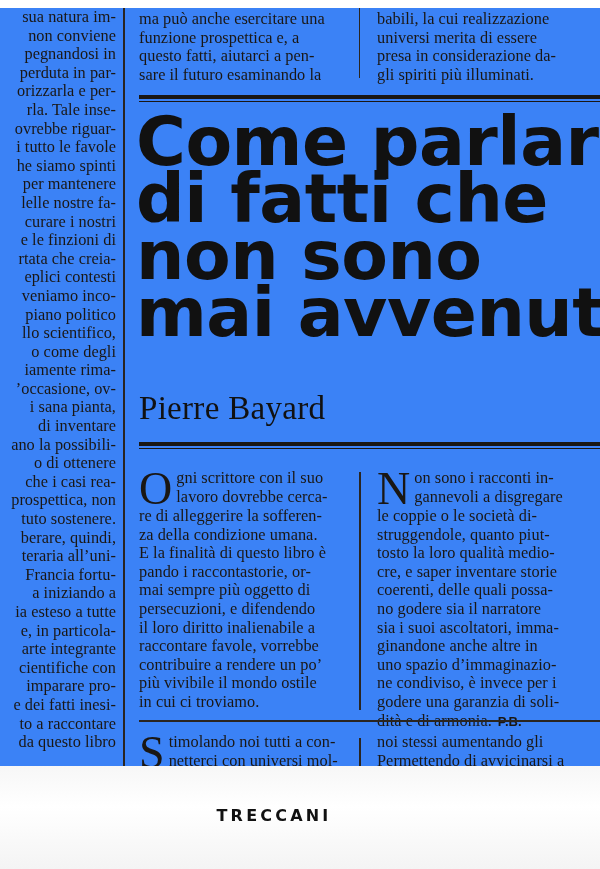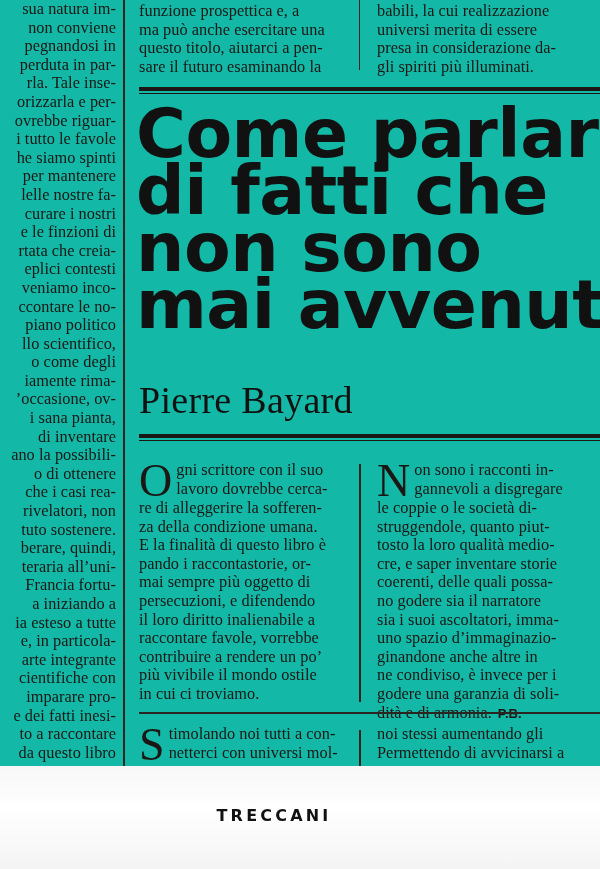--- a/index.html
+++ b/index.html
@@ -3,22 +3,22 @@
   <meta charset="utf-8">
   <style>
     html, body { margin: 0; padding: 0; }
     body {
       width: 600px; height: 869px; position: relative; overflow: hidden;
       background: #ffffff;
       font-family: "Liberation Serif", "DejaVu Serif", serif;
       color: #1a1714;
     }
     .cover {
-      position: absolute; left: 0; top: 0; width: 600px; height: 766px;
-      background: #14b8a6; overflow: hidden;
+      position: absolute; left: 0; top: 8px; width: 600px; height: 766px;
+      background: #3b82f6; overflow: hidden;
     }
     .vrule { position: absolute; width: 2px; background: #2a2520; }
     .col-text {
       position: absolute; font-size: 16.3px; line-height: 18.6px;
       text-align: justify; letter-spacing: 0.05px;
     }
     .col-text .ln { display: block; white-space: nowrap; overflow: hidden; }
     .left-col { left: 0; top: 0; width: 116px; text-align: right; }
     .left-col .ln { text-align: right; }
     .top-mid { left: 139px; top: 2px; width: 211px; }
@@ -31,21 +31,21 @@
     .title {
       position: absolute; left: 136px; top: 105px; width: 460px;
       font-family: "DejaVu Sans", "Liberation Sans", sans-serif;
       font-weight: 700; font-size: 68px; line-height: 57px; color: #111;
       letter-spacing: -0.5px;
     }
     .title .ln { display: block; white-space: nowrap; }
     .author {
       position: absolute; left: 139px; top: 381px;
       font-family: "Liberation Serif", "DejaVu Serif", serif;
-      font-size: 38px; line-height: 38px; color: #111; letter-spacing: 0.3px;
+      font-size: 33px; line-height: 38px; color: #111; letter-spacing: 0.3px;
     }
     .dropcap-wrap .dc {
       float: left; font-size: 46px; line-height: 36px; margin: 2px 4px 0 0;
       font-family: "Liberation Serif", "DejaVu Serif", serif;
     }
     .sig { font-family: "Liberation Sans", "DejaVu Sans", sans-serif; font-weight: bold; font-size: 13px; margin-left: 6px; }
     .hrule { position: absolute; left: 139px; right: 0; height: 2px; background: #2a2520; }
 
     .bottom-strip {
       position: absolute; left: 0; top: 766px; width: 600px; height: 103px;
@@ -60,64 +60,63 @@
 </head>
 <body>
 
 <div class="cover">
 
   <div class="col-text left-col" id="left-col">
       <span class="ln ">sua natura im-</span>
       <span class="ln ">non conviene</span>
       <span class="ln ">pegnandosi in</span>
       <span class="ln ">perduta in par-</span>
+      <span class="ln ">orizzarla e per-</span>
       <span class="ln ">rla. Tale inse-</span>
-      <span class="ln ">orizzarla e per-</span>
       <span class="ln ">ovrebbe riguar-</span>
       <span class="ln ">i tutto le favole</span>
       <span class="ln ">he siamo spinti</span>
       <span class="ln ">per mantenere</span>
       <span class="ln ">lelle nostre fa-</span>
       <span class="ln ">curare i nostri</span>
       <span class="ln ">e le finzioni di</span>
       <span class="ln ">rtata che creia-</span>
       <span class="ln ">eplici contesti</span>
       <span class="ln ">veniamo inco-</span>
-      <span class="ln ">ccontare le no-</span>
       <span class="ln ">piano politico</span>
       <span class="ln ">llo scientifico,</span>
       <span class="ln ">o come degli</span>
       <span class="ln ">iamente rima-</span>
       <span class="ln ">’occasione, ov-</span>
       <span class="ln ">i sana pianta,</span>
       <span class="ln ">di inventare</span>
       <span class="ln ">ano la possibili-</span>
       <span class="ln ">o di ottenere</span>
       <span class="ln ">che i casi rea-</span>
-      <span class="ln ">rivelatori, non</span>
+      <span class="ln ">prospettica, non</span>
       <span class="ln ">tuto sostenere.</span>
       <span class="ln ">berare, quindi,</span>
       <span class="ln ">teraria all’uni-</span>
       <span class="ln ">Francia fortu-</span>
       <span class="ln ">a iniziando a</span>
       <span class="ln ">ia esteso a tutte</span>
       <span class="ln ">e, in particola-</span>
       <span class="ln ">arte integrante</span>
       <span class="ln ">cientifiche con</span>
       <span class="ln ">imparare pro-</span>
       <span class="ln ">e dei fatti inesi-</span>
       <span class="ln ">to a raccontare</span>
       <span class="ln ">da questo libro</span>
     </div>
   <div class="vrule" style="left:123px; top:0; height:766px;"></div>
 
   <div class="col-text top-mid" id="top-mid">
+      <span class="ln ">ma può anche esercitare una</span>
       <span class="ln ">funzione prospettica e, a</span>
-      <span class="ln ">ma può anche esercitare una</span>
-      <span class="ln ">questo titolo, aiutarci a pen-</span>
+      <span class="ln ">questo fatti, aiutarci a pen-</span>
       <span class="ln ">sare il futuro esaminando la</span>
     </div>
   <div class="vrule" style="left:359px; top:0; height:70px; width:1px;"></div>
 
   <div class="col-text top-right" id="top-right">
       <span class="ln ">babili, la cui realizzazione</span>
       <span class="ln ">universi merita di essere</span>
       <span class="ln ">presa in considerazione da-</span>
       <span class="ln ">gli spiriti più illuminati.</span>
     </div>
@@ -166,22 +165,22 @@
     <span class="ln">on sono i racconti in-</span>
     <span class="ln">gannevoli a disgregare</span>
     <div id="blurb-right-lines" style="clear:both;">
         <span class="ln ">le coppie o le società di-</span>
         <span class="ln ">struggendole, quanto piut-</span>
         <span class="ln ">tosto la loro qualità medio-</span>
         <span class="ln ">cre, e saper inventare storie</span>
         <span class="ln ">coerenti, delle quali possa-</span>
         <span class="ln ">no godere sia il narratore</span>
         <span class="ln ">sia i suoi ascoltatori, imma-</span>
+        <span class="ln ">ginandone anche altre in</span>
         <span class="ln ">uno spazio d’immaginazio-</span>
-        <span class="ln ">ginandone anche altre in</span>
         <span class="ln ">ne condiviso, è invece per i</span>
         <span class="ln ">godere una garanzia di soli-</span>
       </div>
     <span class="ln">
       <span>dità e di armonia.</span><span class="sig">P.B.</span>
     </span>
   </div>
 
   <div class="hrule" style="top:712px;"></div>
 

